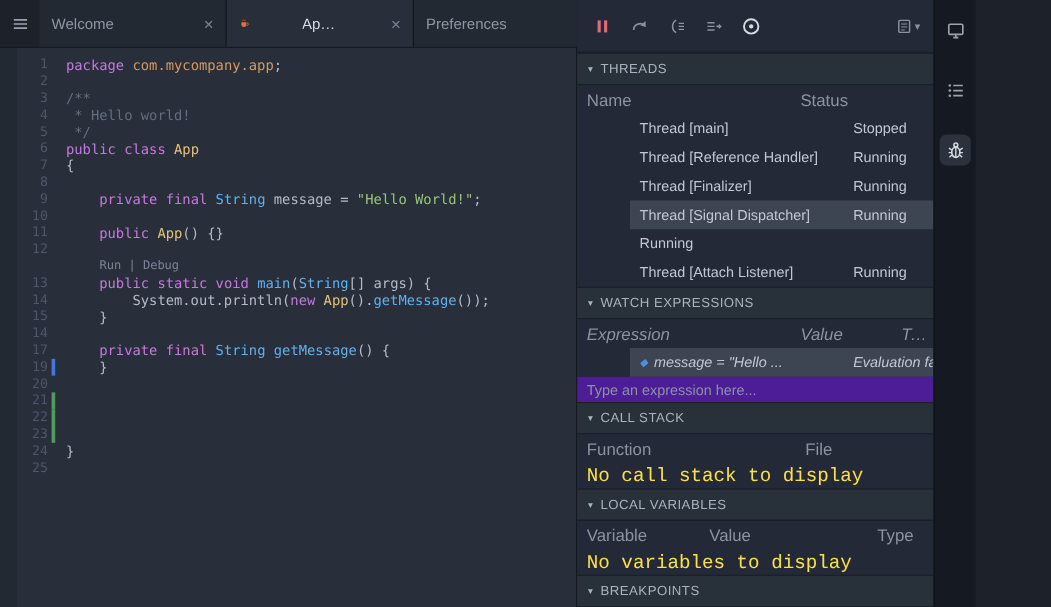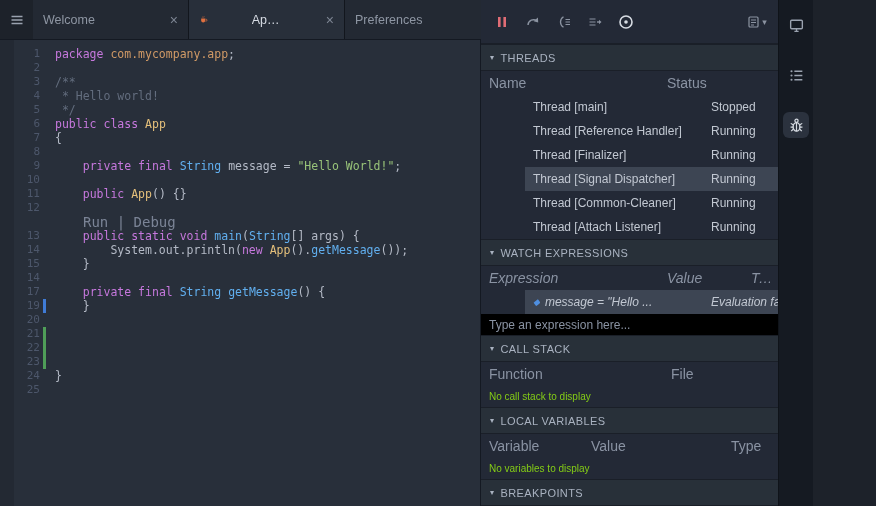--- a/index.html
+++ b/index.html
@@ -24,40 +24,40 @@
   .lnum{width:26px;flex:none;text-align:right;color:#4d576b;font-size:11px;}
   .deco{width:9px;flex:none;position:relative;}
   .bar{position:absolute;left:3px;top:0;width:3px;height:14px;}
   .bar.blue{background:#3f7bd6;}
   .bar.green{background:#4f9e58;}
   .code{white-space:pre;color:#b4bac6;padding-left:6px;}
   .tk-kw{color:#c678dd;}.tk-ty{color:#61afef;}.tk-cl{color:#e5c07b;}
   .tk-st{color:#98c379;}.tk-cm{color:#636d7e;}.tk-or{color:#d19a66;}
   .tk-fn{color:#61afef;}.tk-pl{color:#b4bac6;}
   .tk-caret{display:inline-block;width:3px;height:11px;background:#d19a66;vertical-align:-2px;margin-right:1px;}
-  .lens .code{font-size:14px;color:#7b8496;padding-left:34px;}
+  .lens .code{font-size:10px;color:#7b8496;padding-left:34px;}
 
   
   .debug-pane{width:297px;flex:none;display:flex;flex-direction:column;background:#232936;overflow:hidden;}
   .dtoolbar{height:44px;flex:none;display:flex;align-items:center;gap:9px;padding:0 10px;border-bottom:1px solid #1a1f28;}
   .dbtn{width:22px;height:22px;display:flex;align-items:center;justify-content:center;flex:none;}
   .spacer{flex:1;}
   .views-btn{display:flex;align-items:center;gap:1px;color:#8b93a1;font-size:9px;}
   .shead{height:27px;flex:none;display:flex;align-items:center;gap:6px;padding:0 9px;background:#283039;border-top:1px solid #1a1f28;border-bottom:1px solid #1a1f28;color:#a9b2c0;font-size:11px;letter-spacing:.4px;}
   .chev{font-size:8px;color:#a9b2c0;}
   .colhead{height:24px;flex:none;display:grid;align-items:center;padding:0 8px;color:#8a93a3;font-size:14px;}
   .prow{height:24px;display:grid;align-items:center;padding:0 8px;font-size:12px;color:#c2c8d2;margin-left:44px;}
   .prow span,.colhead span{overflow:hidden;white-space:nowrap;text-overflow:ellipsis;}
   .prow.sel{background:#3d4553;}
   .g-threads{grid-template-columns:178px 1fr;}
   .g-watch{grid-template-columns:178px 84px 1fr;font-style:italic;}
   .g-stack{grid-template-columns:182px 1fr;}
   .g-locals{grid-template-columns:102px 140px 1fr;}
-  .empty{height:24px;display:flex;align-items:center;padding:0 8px;color:#84cc16;font-size:10px;}
-  .input-row{height:24px;display:flex;align-items:center;padding:0 8px;background:#000000;color:#8a93a3;font-size:12px;}
+  .empty{height:24px;display:flex;align-items:center;padding:0 8px;color:#fde047;font-size:16px;font-family:Liberation Mono, monospace;}
+  .input-row{height:24px;display:flex;align-items:center;padding:0 8px;background:#4c1d95;color:#8a93a3;font-size:12px;}
   .cell1{display:flex;align-items:center;overflow:hidden;}
   .diamond{color:#4f8fe0;font-size:9px;margin-right:5px;flex:none;}
 
   
   .activity{width:35px;flex:none;background:#151a22;display:flex;flex-direction:column;align-items:center;padding-top:12px;gap:24px;border-left:1px solid #0f1319;}
   .act-btn{width:26px;height:26px;display:flex;align-items:center;justify-content:center;border-radius:6px;}
   .act-btn.active{background:#2b323e;}
 </style>
 </head>
 <body>
@@ -318,21 +318,20 @@
         </div>
         <div class="prow g-threads">
           <span>Thread [Finalizer]</span>
           <span>Running</span>
         </div>
         <div class="prow g-threads sel">
           <span>Thread [Signal Dispatcher]</span>
           <span>Running</span>
         </div>
         <div class="prow g-threads">
-          <span>Thread [Common-Cleaner]</span>
           <span>Running</span>
         </div>
         <div class="prow g-threads">
           <span>Thread [Attach Listener]</span>
           <span>Running</span>
         </div>
       </div>
 
     <div class="shead">
       <span class="chev">▾</span>

